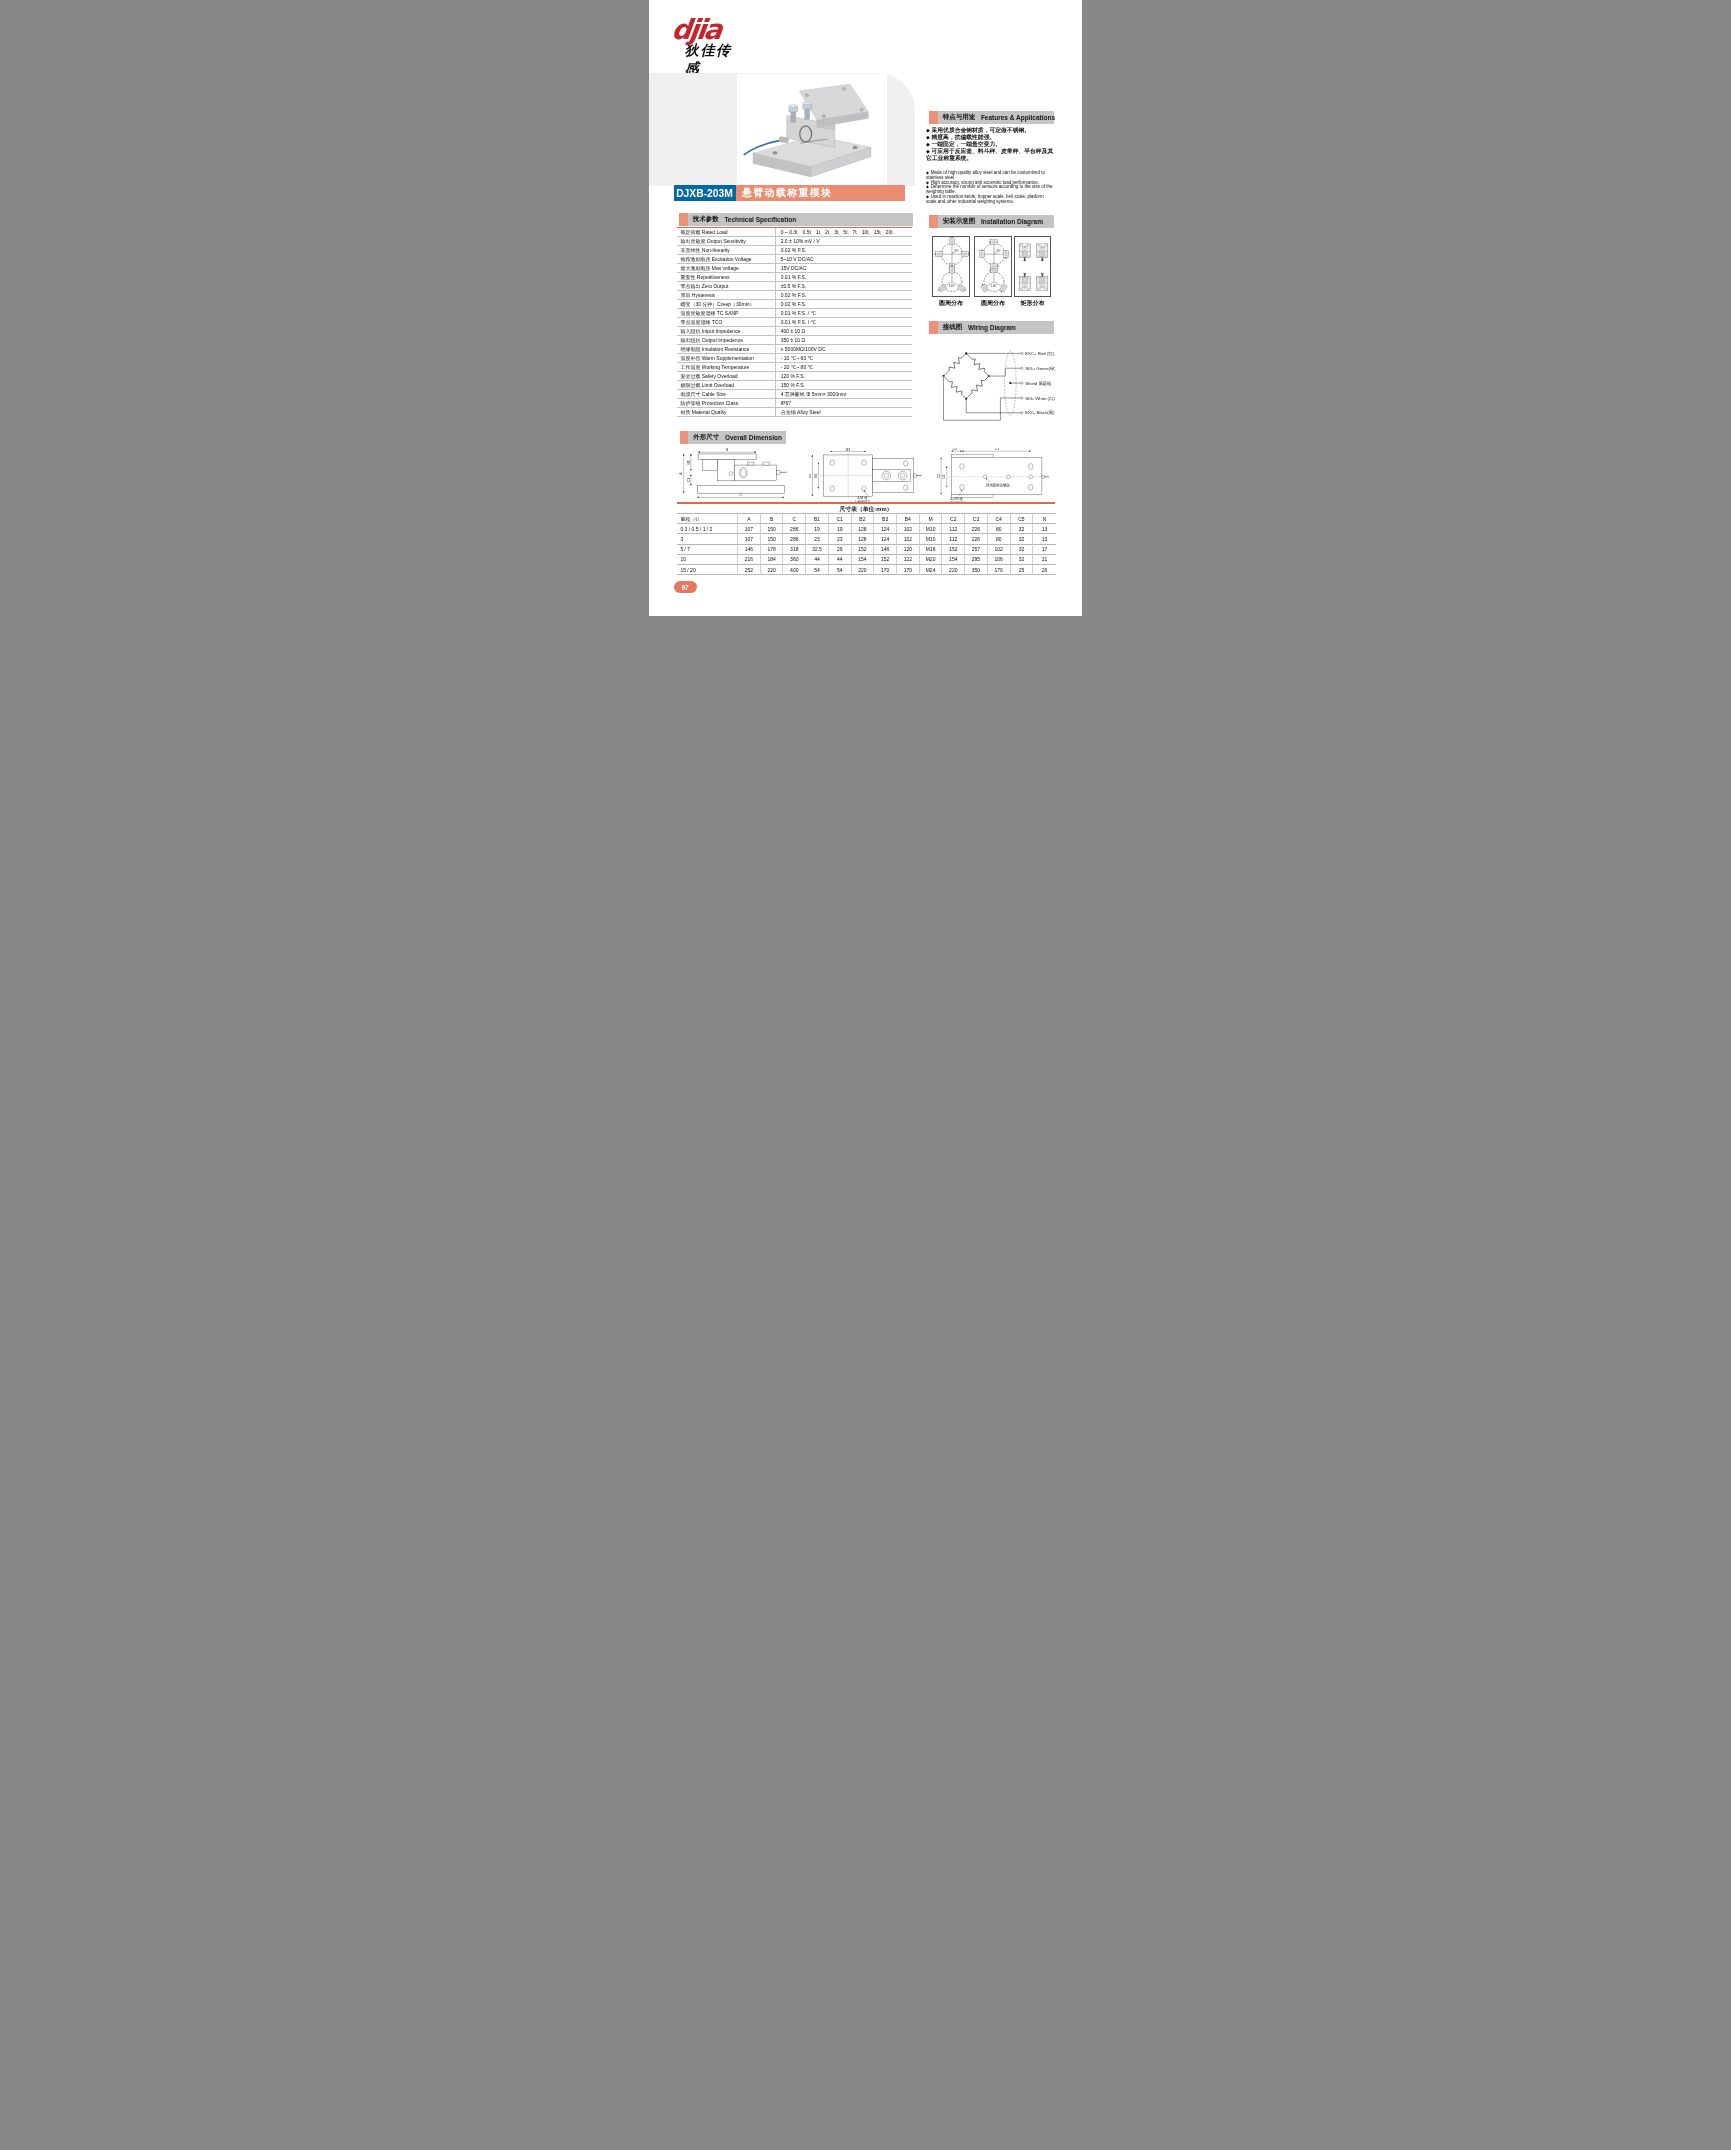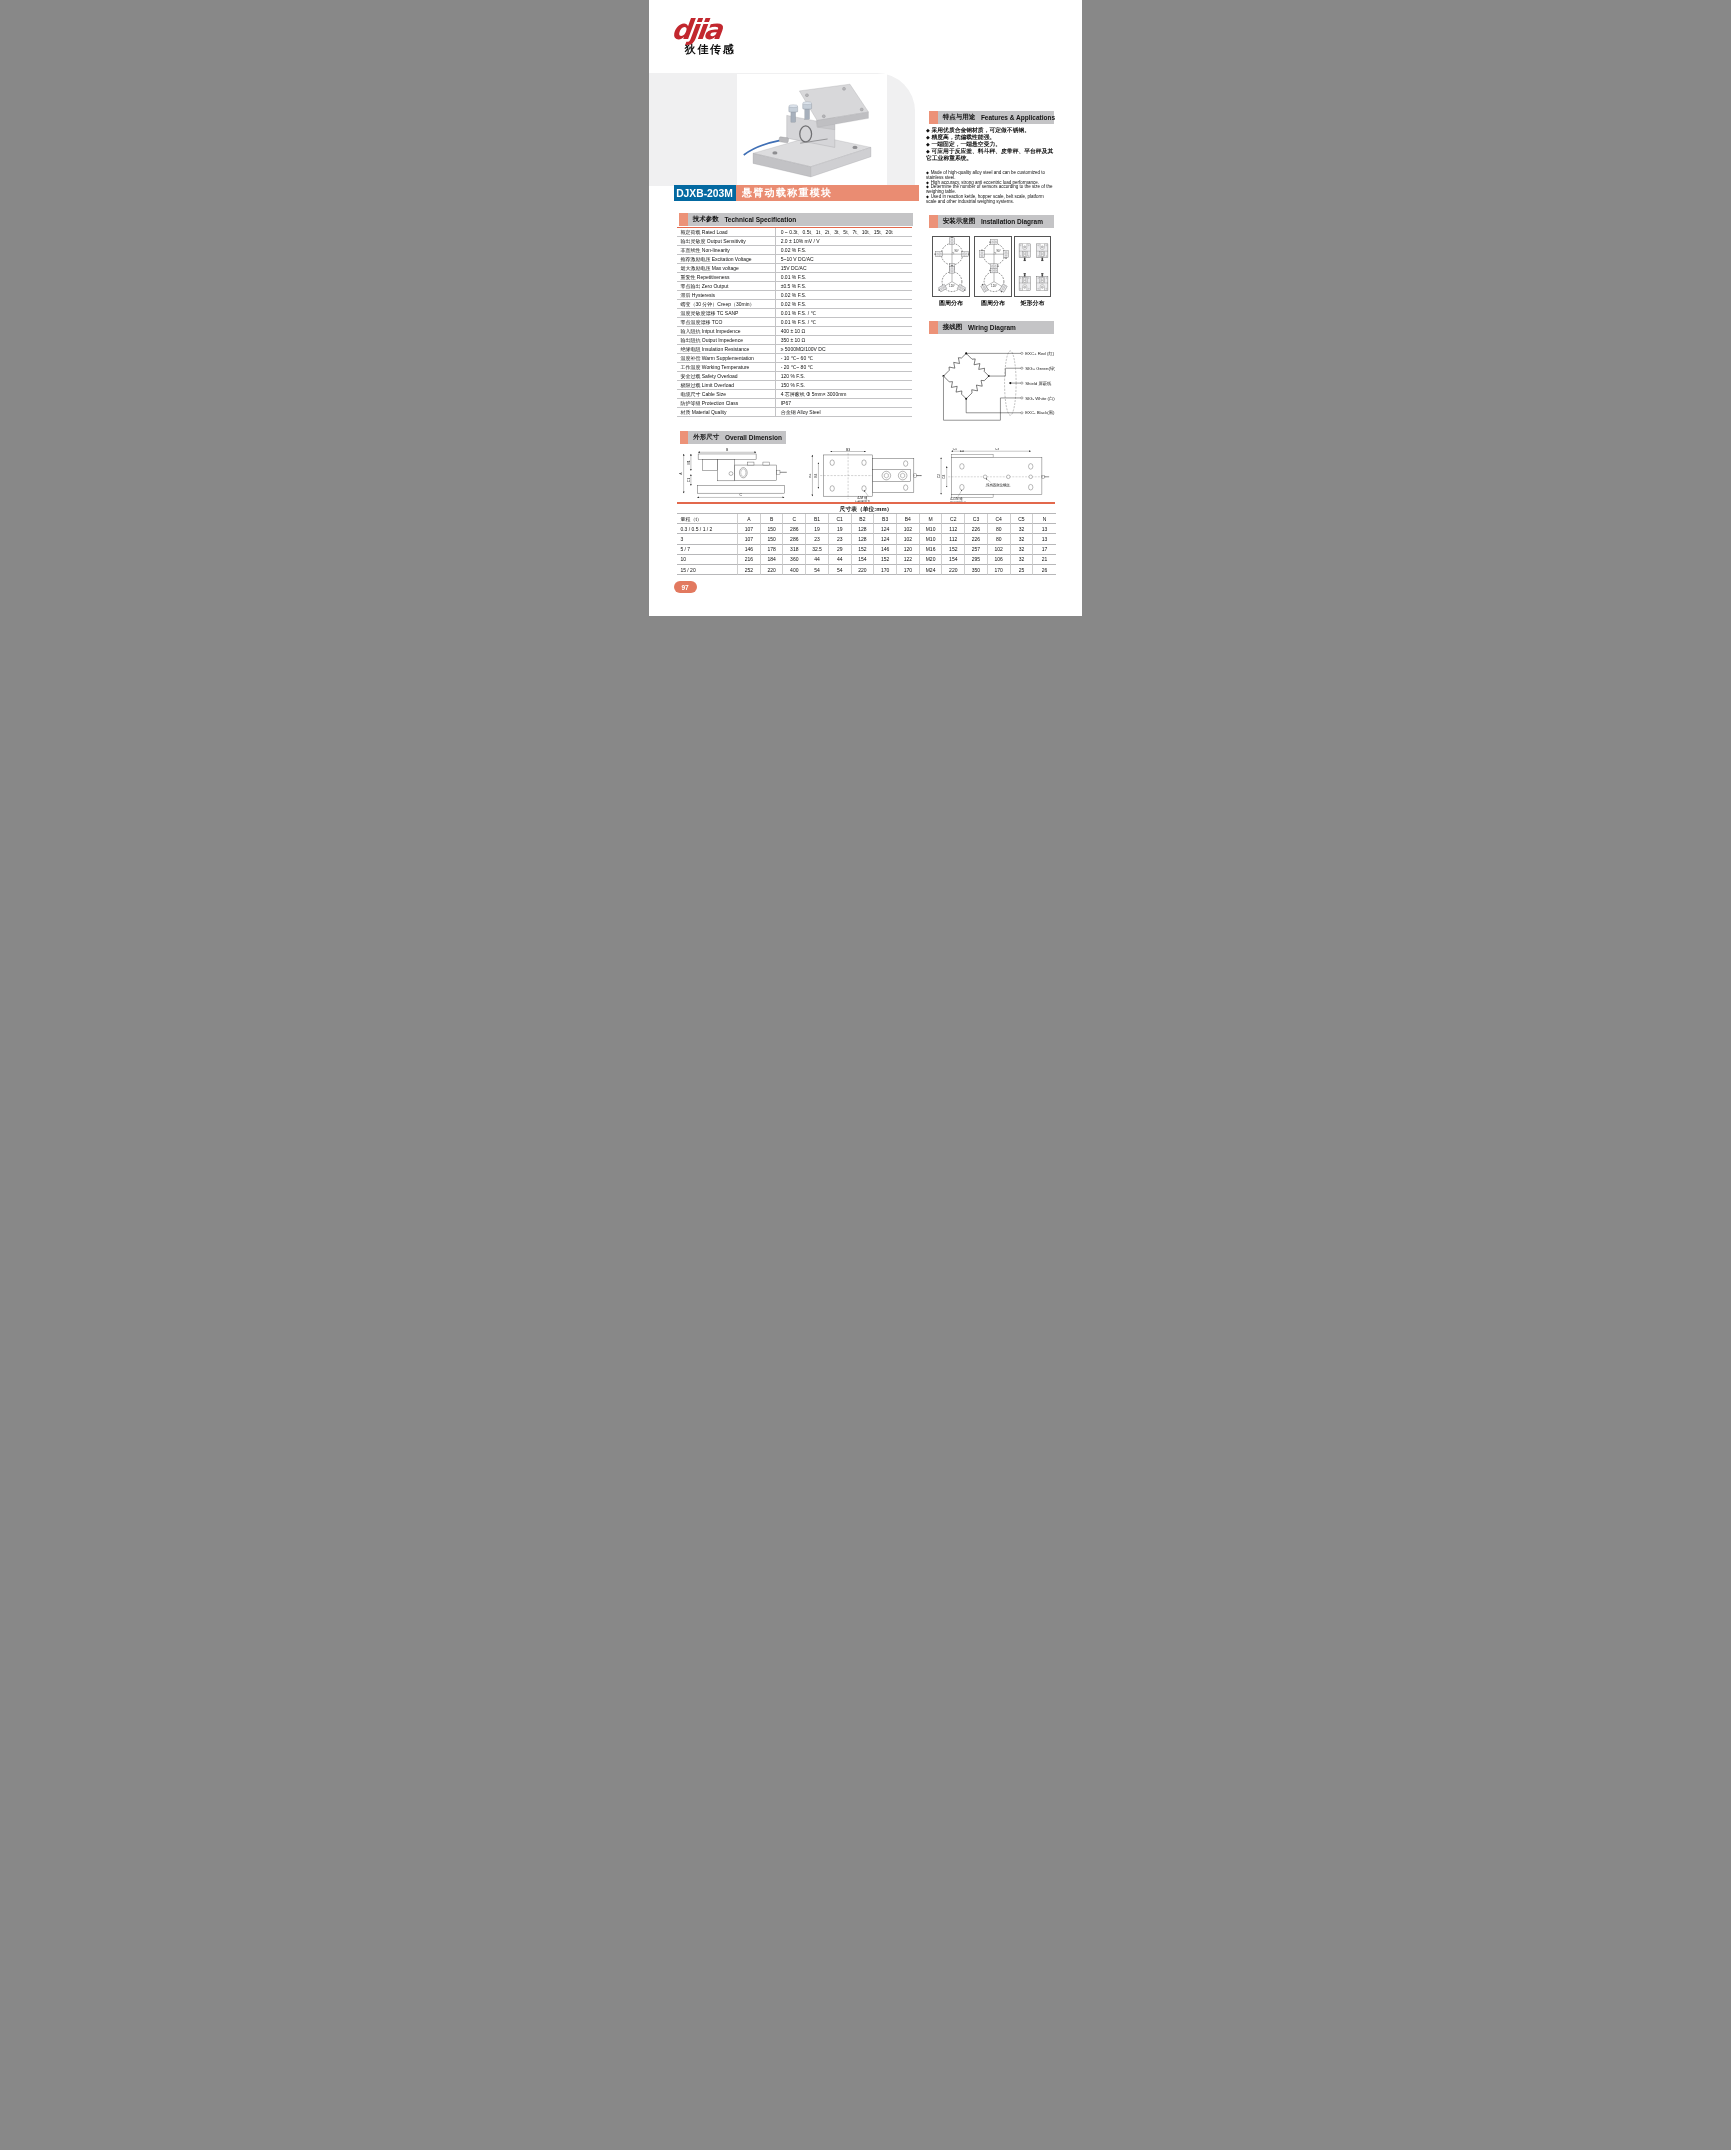--- a/index.html
+++ b/index.html
@@ -4,33 +4,33 @@
 <style>
   * { box-sizing: border-box; }
   html,body { margin:0; padding:0; background:#888; }
   body { font-family:"Liberation Sans","DejaVu Sans",sans-serif; }
   .page { position:relative; width:433px; height:616px; margin:0 auto; background:#ffffff; overflow:hidden; }
 
   
   .logo { position:absolute; left:24.5px; top:15.5px; width:69px; }
   .logo-mark { color:#c2272e; font-size:27.5px; font-weight:bold; font-style:italic;
                letter-spacing:-2.2px; line-height:0.95; transform:skewX(-10deg); font-family:"DejaVu Sans",sans-serif; }
-  .logo-sub { color:#101010; font-size:11px; font-weight:bold; letter-spacing:1.7px; margin:0 0 0 11.2px; }
+  .logo-sub { color:#101010; font-size:14px; font-weight:bold; letter-spacing:1.7px; margin:0 0 0 11.2px;font-style:italic; }
 
   
   .hero { position:absolute; left:0; top:73px; width:266px; height:113px; background:#f0f0f1;
           border-top-right-radius:38px; }
   .photo { position:absolute; left:88px; top:0.9px; width:150px; height:111px; background:#ffffff; }
   .photo svg { display:block; width:100%; height:100%; }
 
   
   .banner { position:absolute; left:24.5px; top:185px; height:16.3px; display:flex; }
   .banner-model { width:62px; background:#0369a1; color:#fff; font-size:10.3px; font-weight:bold;
                   display:flex; align-items:center; justify-content:center; letter-spacing:0px; }
-  .banner-name  { width:183px; background:#ea8c72; color:#fff; font-size:10px; font-weight:bold;
+  .banner-name  { width:169px; background:#ea8c72; color:#fff; font-size:10px; font-weight:bold;
                   display:flex; align-items:center; padding-left:6.5px; letter-spacing:1.3px; }
 
   
   .sec-header { position:absolute; display:flex; height:13px; }
   .sec-square { width:8.6px; height:13px; background:#ec9278; flex:0 0 8.6px; }
   .sec-bar { background:#c4c4c6; display:flex; align-items:center; padding-left:5.2px; color:#141414; }
   .sec-cn { font-size:6.5px; font-weight:bold; white-space:nowrap; }
   .sec-en { font-size:6.5px; font-weight:bold; margin-left:5.6px; white-space:nowrap; }
 
   

